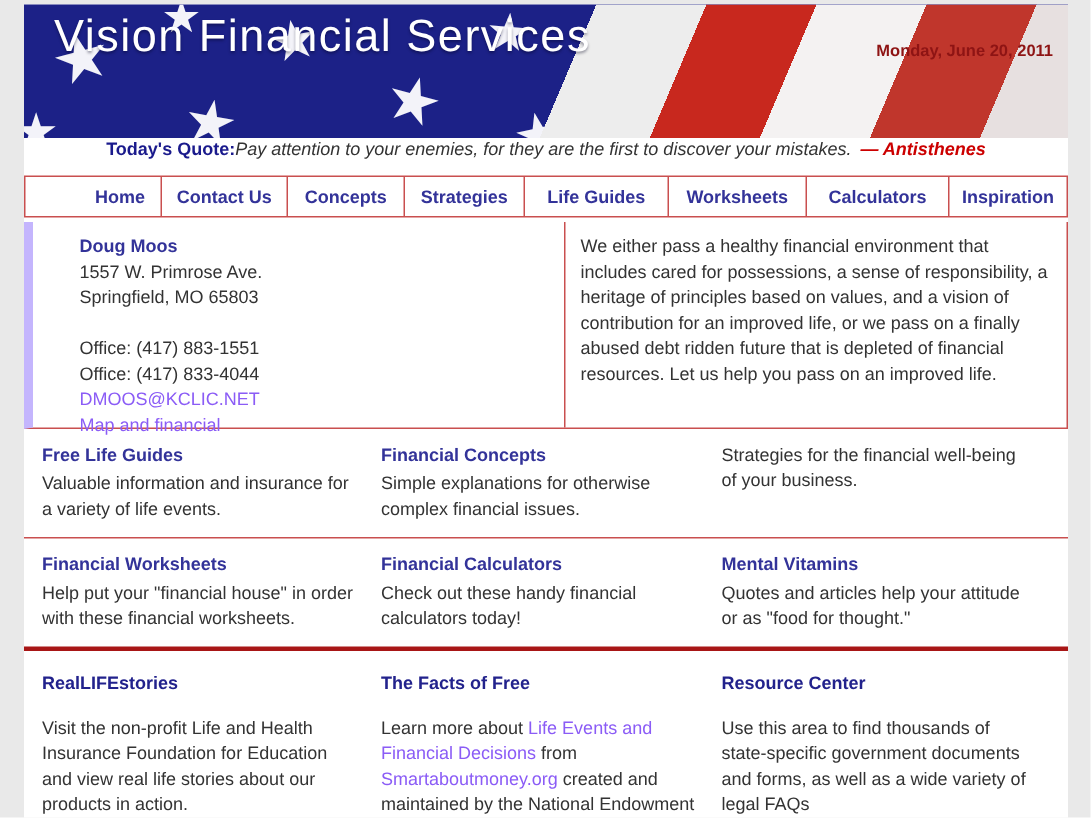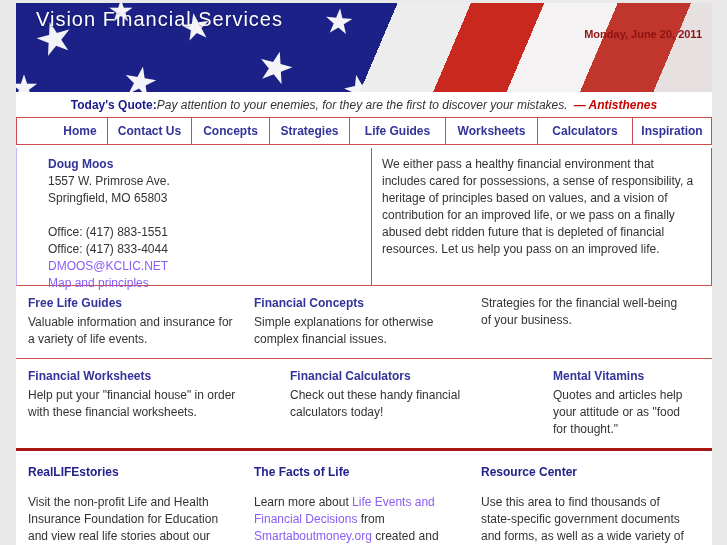--- a/index.html
+++ b/index.html
@@ -30,36 +30,36 @@
       rgba(0,0,0,0) 0 52%,
       #ededed 52% 62%,
       #c8281e 62% 72%,
       #f4f2f2 72% 82%,
       #c0362c 82% 92%,
       #e7e0e0 92%);
   }
   .banner-title {
     position:absolute; top:5px; left:20px;
     color:#ffffff;
-    font-size:20px;
+    font-size:30px;
     font-weight:400;
     letter-spacing:1px;
     text-shadow:0 1px 2px rgba(0,0,30,.4);
   }
   .banner-date {
     position:absolute; top:6px; right:10px;
     color:#8e1414;
     font-size:11px;
     font-weight:bold;
     margin-top:19px;
   }
   
   .quote-bar {
     height:25px;
-    display:flex; align-items:center; justify-content:center;
+    display:flex; align-items:flex-start; justify-content:center;
     background:#ffffff;
     font-size:12px;
   }
   .quote-label { color:#1a1a8c; font-weight:bold; }
   .quote-text { color:#333333; font-style:italic; }
   .quote-attr { color:#cc0000; font-weight:bold; font-style:italic; margin-left:6px; }
   
   .nav {
     display:flex;
     height:28px;
@@ -81,21 +81,21 @@
   .nav a:nth-child(4){width:80px}
   .nav a:nth-child(5){width:96px}
   .nav a:nth-child(6){width:92px}
   .nav a:nth-child(7){width:95px}
   .nav a:nth-child(8){flex:1}
   
   .contact-section {
     margin-top:3px;
     display:flex;
     height:138px;
-    border-left:1px solid #c4b5fd;
+    border-left:6px solid #c4b5fd;
     border-right:1px solid #c94f4f;
     border-bottom:1px solid #c94f4f;
   }
   .contact-left {
     width:355px;
     border-right:1px solid #c94f4f;
     padding:8px 10px 0 31px;
     line-height:17px;
   }
   .contact-right {
@@ -106,21 +106,21 @@
   .contact-name { color:#333399; font-weight:bold; }
   .spacer { height:17px; }
   a.text-link { color:#8b5cf6; text-decoration:none; cursor:pointer; }
   
   .feat-row {
     display:grid;
     grid-template-columns:226px 227px 1fr;
     padding:9px 10px 10px 12px;
   }
   .feat-row.thin-sep { border-bottom:1px solid #c94f4f; }
-  .feat-row.thick-sep { border-bottom:3px solid #a81616;gap:36px; }
+  .feat-row.thick-sep { border-bottom:3px solid #a81616; }
   .feat-cell { padding-right:16px; line-height:17px; }
   .feat-title { color:#333399; font-weight:bold; display:inline-block; margin-bottom:2px; text-decoration:none; cursor:pointer; }
   
   .bottom-row {
     display:grid;
     grid-template-columns:226px 227px 1fr;
     padding:13px 10px 0 12px;
   }
   .bottom-cell { padding-right:14px; line-height:17px; }
   .bottom-title { color:#22228c; font-weight:bold; display:inline-block; margin-bottom:13px; text-decoration:none; cursor:pointer; }
@@ -171,21 +171,21 @@
 
   <div class="contact-section">
     <div class="contact-left">
       <div class="contact-name">Doug Moos</div>
       <div>1557 W. Primrose Ave.</div>
       <div>Springfield, MO 65803</div>
       <div class="spacer"></div>
       <div>Office: (417) 883-1551</div>
       <div>Office: (417) 833-4044</div>
       <div><a class="text-link">DMOOS@KCLIC.NET</a></div>
-      <div><a class="text-link">Map and principles</a></div>
+      <div><a class="text-link">Map and financial</a></div>
     </div>
     <div class="contact-right">We either pass a healthy financial environment that includes cared for possessions, a sense of responsibility, a heritage of principles based on values, and a vision of contribution for an improved life, or we pass on a finally abused debt ridden future that is depleted of financial resources. Let us help you pass on an improved life.</div>
   </div>
 
   <div class="feat-row thin-sep">
     <div class="feat-cell">
       <a class="feat-title">Free Life Guides</a>
       <div>Valuable information and insurance for a variety of life events.</div>
     </div>
     <div class="feat-cell">
@@ -217,21 +217,21 @@
     <div class="bottom-cell">
       <a class="bottom-title">RealLIFEstories</a>
       <div>Visit the non-profit Life and Health Insurance Foundation for Education and view real life stories about our products in action.</div>
       <ul class="story-links">
         <li><a>Life insurance for individuals</a></li>
 
       </ul>
     </div>
 
     <div class="bottom-cell">
-      <a class="bottom-title">The Facts of Life</a>
+      <a class="bottom-title">The Facts of Free</a>
       <div><span>Learn more about </span><a class="text-link">Life Events and Financial Decisions</a><span> from </span><a class="text-link">Smartaboutmoney.org</a><span> created and maintained by the National Endowment for Financial Education. Specifics below.</span></div>
       
     </div>
 
     <div class="bottom-cell">
       <a class="bottom-title">Resource Center</a>
       <div>Use this area to find thousands of state-specific government documents and forms, as well as a wide variety of legal FAQs</div>
     </div>
 
   </div>

